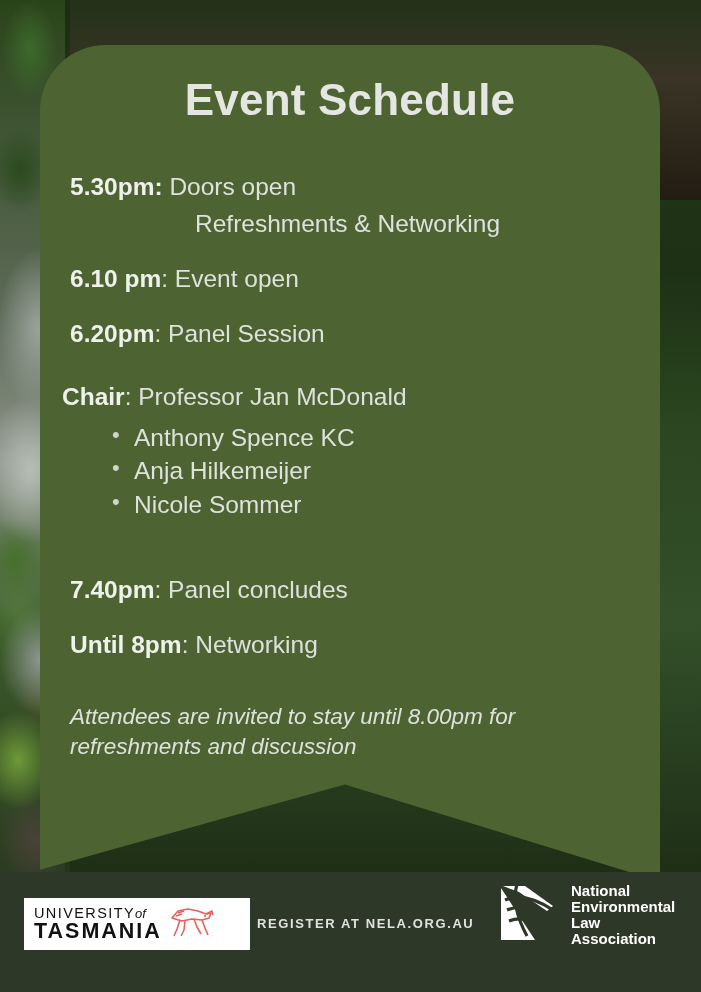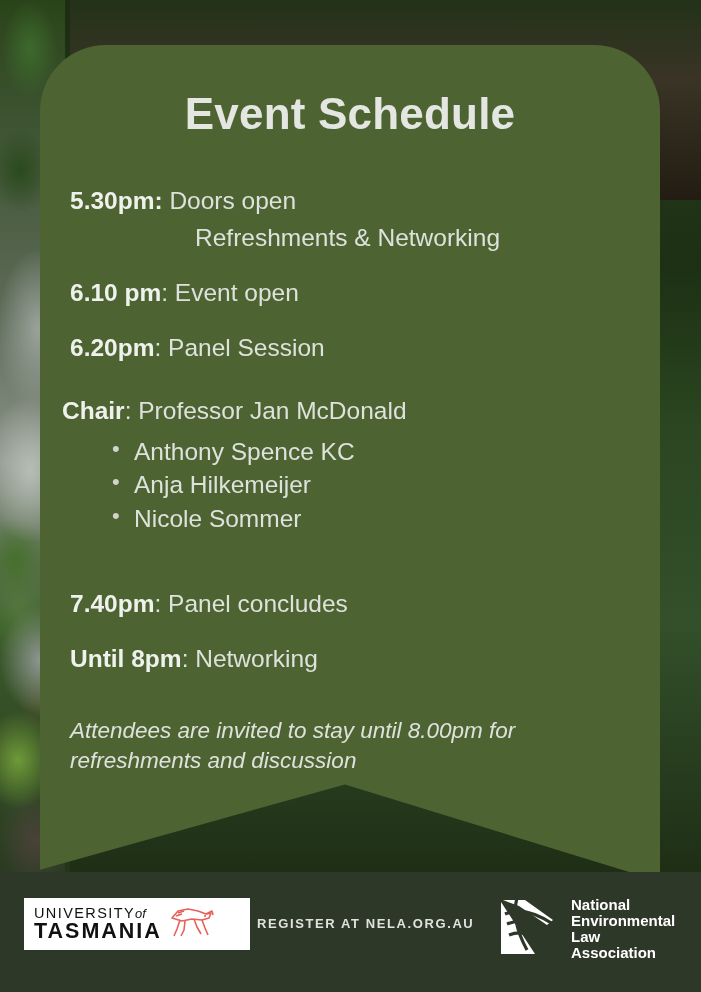--- a/index.html
+++ b/index.html
@@ -66,21 +66,21 @@
   
   #panel{
     position:absolute; left:40px; top:45px; width:620px; height:845px;
     background:#4e6332;
     border-radius:66px 66px 0 0;
     -webkit-clip-path:polygon(0 0,100% 0,100% 99%,49.2% 87.5%,0 97.6%);
     clip-path:polygon(0 0,100% 0,100% 99%,49.2% 87.5%,0 97.6%);
   }
 
   
-  #content{ position:absolute; left:40px; top:59px; width:620px; color:#dfe3de; }
+  #content{ position:absolute; left:40px; top:45px; width:620px; color:#dfe3de; }
 
   .title{
     text-align:center; font-size:44px; font-weight:bold; letter-spacing:.2px;
     color:#e3e6e1; margin-top:30px;
   }
 
   .sched{ margin:48px 0 0 30px; }
   .row{ font-size:24.5px; line-height:1.18; margin-bottom:26px; color:#dde2dc; }
   .row b{ font-weight:bold; color:#eef1ec; }
   .row .sub{ display:block; margin-left:125px; margin-top:8px; }
@@ -110,21 +110,21 @@
   .utas-l1{ font-size:14.5px; letter-spacing:1.4px; color:#111; }
   .utas-l1 i{ font-style:italic; letter-spacing:0; font-size:13px; }
   .utas-l2{ font-size:21.5px; font-weight:bold; letter-spacing:2px; color:#111; margin-top:1px; }
   .lion{ margin-left:6px; }
 
   .register{
     position:absolute; left:257px; top:44px;
     font-size:13px; font-weight:bold; letter-spacing:1.6px; color:#dfe3de;text-align:center;
   }
 
-  .nela{ position:absolute; left:495px; top:22px; display:flex; align-items:center; gap:10px; }
+  .nela{ position:absolute; left:495px; top:8px; display:flex; align-items:center; gap:10px; }
   .nela-text{ line-height:1.07; font-size:15px; font-weight:bold; color:#ffffff; }
 </style>
 </head>
 <body>
 
 <div id="bg">
   <div class="layer photo-base"></div>
   <div class="layer photo-top"></div>
   <div class="layer photo-stream"></div>
   <div class="layer photo-left"></div>

